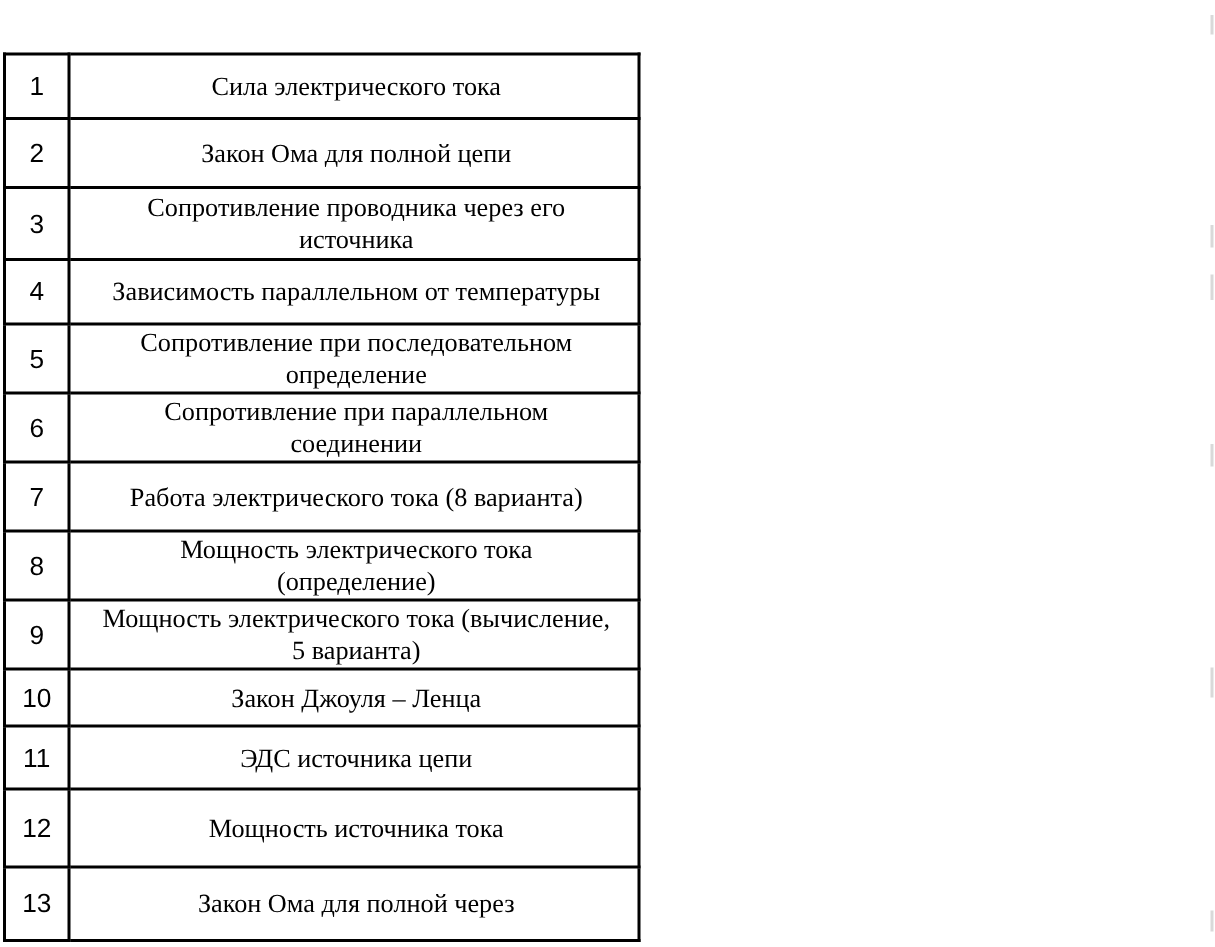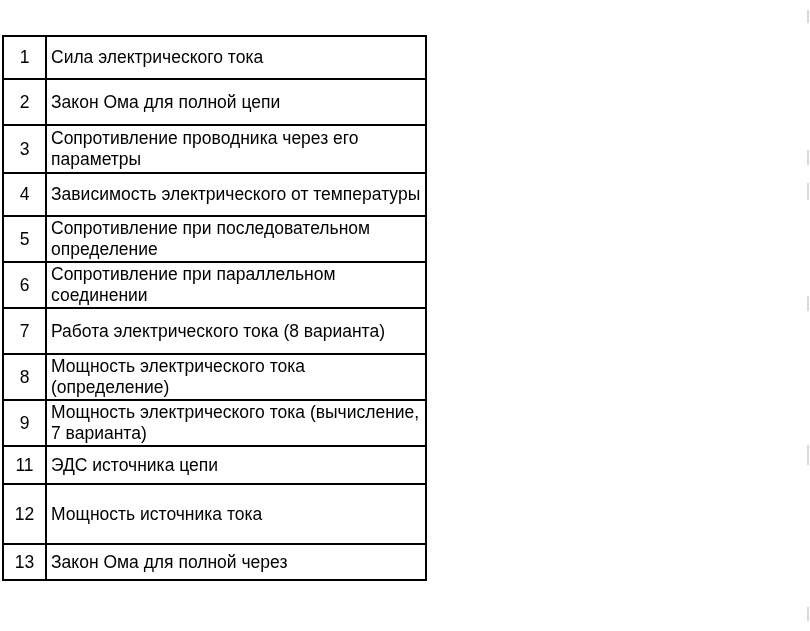--- a/index.html
+++ b/index.html
@@ -32,34 +32,35 @@
     overflow: hidden;
   }
   td.num-cell {
     width: 41px;
     text-align: center;
     padding: 0;
   }
   td.topic-cell {
     padding: 1px 1px 1px 4px;
     white-space: pre-line;
-    text-align: left;
+    text-align: center;
+    font-family: Liberation Serif, serif;
   }
   tr:nth-child(1)  { height: 43px; }
   tr:nth-child(2)  { height: 46px; }
   tr:nth-child(3)  { height: 48px; }
   tr:nth-child(4)  { height: 43px; }
   tr:nth-child(5)  { height: 46px; }
   tr:nth-child(6)  { height: 45px; }
   tr:nth-child(7)  { height: 46px; }
   tr:nth-child(8)  { height: 43px; }
   tr:nth-child(9)  { height: 42px; }
   tr:nth-child(10) { height: 38px; }
-  tr:nth-child(11) { height: 60px; }
-  tr:nth-child(12) { height: 36px; }
+  tr:nth-child(11) { height: 42px; }
+  tr:nth-child(12) { height: 52px; }
   tr:nth-child(13) { height: 49px; margin-left: 36px; }
 
   .edge-artifact {
     position: absolute;
     left: 807px;
     width: 2px;
     background: #c9c9c9;
     opacity: 0.7;
   }
   .ea1 { top: 10px;  height: 13px; }
@@ -78,25 +79,25 @@
       <td class="num-cell">1</td>
       <td class="topic-cell">Сила электрического тока</td>
     </tr>
     <tr>
       <td class="num-cell">2</td>
       <td class="topic-cell">Закон Ома для полной цепи</td>
     </tr>
     <tr>
       <td class="num-cell">3</td>
       <td class="topic-cell">Сопротивление проводника через его
-параметры</td>
+источника</td>
     </tr>
     <tr>
       <td class="num-cell">4</td>
-      <td class="topic-cell">Зависимость электрического от температуры</td>
+      <td class="topic-cell">Зависимость параллельном от температуры</td>
     </tr>
     <tr>
       <td class="num-cell">5</td>
       <td class="topic-cell">Сопротивление при последовательном
 определение</td>
     </tr>
     <tr>
       <td class="num-cell">6</td>
       <td class="topic-cell">Сопротивление при параллельном
 соединении</td>
@@ -106,21 +107,25 @@
       <td class="topic-cell">Работа электрического тока (8 варианта)</td>
     </tr>
     <tr>
       <td class="num-cell">8</td>
       <td class="topic-cell">Мощность электрического тока
 (определение)</td>
     </tr>
     <tr>
       <td class="num-cell">9</td>
       <td class="topic-cell">Мощность электрического тока (вычисление,
-7 варианта)</td>
+5 варианта)</td>
+    </tr>
+    <tr>
+      <td class="num-cell">10</td>
+      <td class="topic-cell">Закон Джоуля – Ленца</td>
     </tr>
     <tr>
       <td class="num-cell">11</td>
       <td class="topic-cell">ЭДС источника цепи</td>
     </tr>
     <tr>
       <td class="num-cell">12</td>
       <td class="topic-cell">Мощность источника тока</td>
     </tr>
     <tr>

